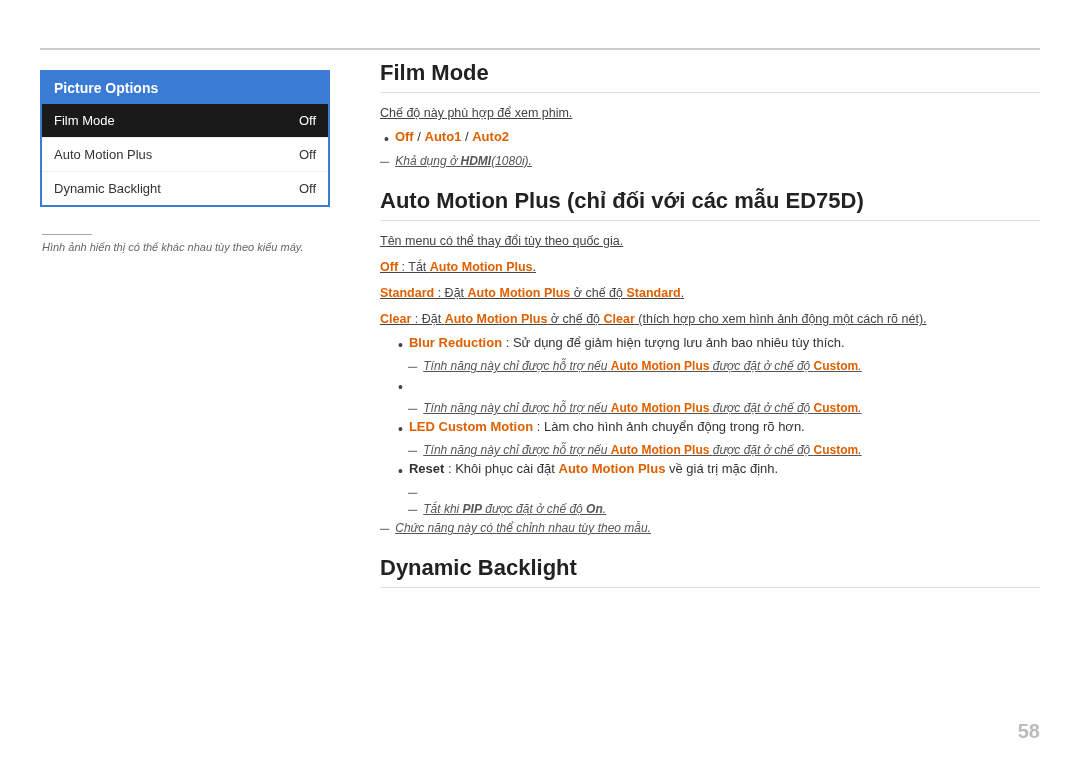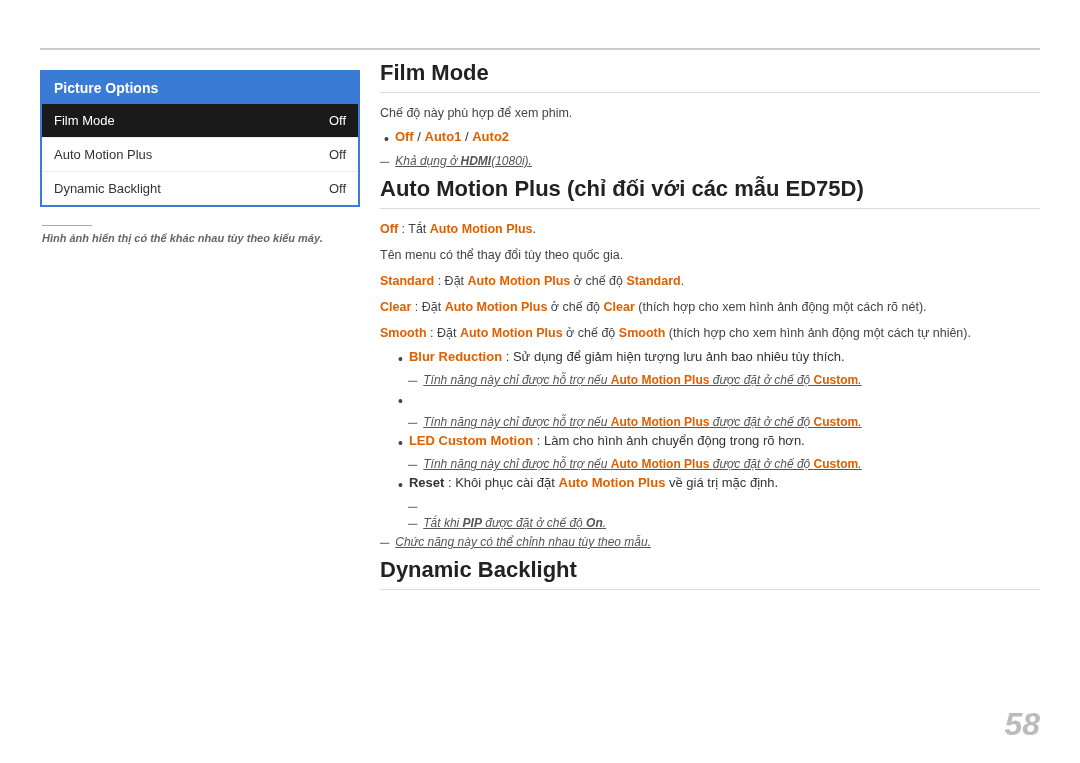--- a/index.html
+++ b/index.html
@@ -22,21 +22,21 @@
       right: 40px;
       height: 2px;
       background: #ccc;
     }
 
     
     .left-panel {
       position: absolute;
       top: 70px;
       left: 40px;
-      width: 320px;
+      width: 290px;
     }
 
     .picture-options-box {
       border: 2px solid #3a7bd5;
       background: #fff;
       padding: 0;
     }
 
     .picture-options-title {
       background: #3a7bd5;
@@ -68,23 +68,22 @@
     .menu-item .value {
       color: inherit;
       font-size: 13px;
     }
 
     .menu-item.active .value {
       color: #fff;
     }
 
     .left-note {
-      margin-top: 18px;
+      margin-top: 27px;
       padding-left: 2px;
-      font-weight: bold;
     }
 
     .left-note-line {
       width: 50px;
       height: 1px;
       background: #aaa;
       margin-bottom: 6px;
     }
 
     .left-note-text {
@@ -110,20 +109,21 @@
       margin-bottom: 10px;
       padding-bottom: 6px;
       border-bottom: 1px solid #ddd;
     }
 
     .section-body {
       font-size: 12.5px;
       color: #444;
       line-height: 1.6;
       margin-bottom: 6px;
+      text-decoration: underline;
     }
 
     .bullet-item {
       display: flex;
       align-items: flex-start;
       margin: 4px 0;
       padding-left: 4px;
     }
 
     .bullet-dot {
@@ -148,42 +148,41 @@
     }
 
     .note-text {
       font-size: 12px;
       color: #555;
       font-style: italic;
       text-decoration: underline;
     }
 
     .section-gap {
-      margin-top: 7px;
+      margin-top: 19px;
     }
 
     .sub-bullet {
       padding-left: 18px;
       margin: 3px 0;
     }
 
     .sub-dash {
       padding-left: 28px;
       margin: 2px 0;
     }
 
     
     .page-number {
       position: absolute;
       bottom: 20px;
       right: 40px;
-      font-size: 32px;
+      font-size: 20px;
       font-weight: bold;
       color: #bbb;
-      font-style: italic;
     }
   </style>
 </head>
 <body>
 
 <div class="top-line"></div>
 
 <div class="left-panel">
   <div class="picture-options-box">
     <div class="picture-options-title">Picture Options</div>
@@ -218,34 +217,31 @@
       </span>
     </div>
     <div class="note-line-wrapper">
       <span class="note-dash">─</span>
       <span class="note-text">Khả dụng ở <strong>HDMI</strong>(1080i).</span>
     </div>
   </div>
 
   <div class="section-gap">
     <div class="section-title">Auto Motion Plus (chỉ đối với các mẫu ED75D)</div>
+    <div class="section-body">Tên menu có thể thay đổi tùy theo quốc gia.</div>
+
     <div class="section-body">
       <span class="orange">Off</span> : Tắt <span class="orange">Auto Motion Plus</span>.
     </div>
-
-    <div class="section-body">Tên menu có thể thay đổi tùy theo quốc gia.</div>
     <div class="section-body">
       <span class="orange">Standard</span> : Đặt <span class="orange">Auto Motion Plus</span> ở chế độ <span class="orange">Standard</span>.
     </div>
     <div class="section-body">
       <span class="orange">Clear</span> : Đặt <span class="orange">Auto Motion Plus</span> ở chế độ <span class="orange">Clear</span> (thích hợp cho xem hình ảnh động một cách rõ nét).
     </div>
-    <div class="section-body">
-      <span class="orange">Smooth</span> : Đặt <span class="orange">Auto Motion Plus</span> ở chế độ <span class="orange">Smooth</span> (thích hợp cho xem hình ảnh động một cách tự nhiên).
-    </div>
 
     <div class="bullet-item sub-bullet">
       <span class="bullet-dot">•</span>
       <span>
         <span class="orange">Blur Reduction</span> : Sử dụng để giảm hiện tượng lưu ảnh bao nhiêu tùy thích.
       </span>
     </div>
     <div class="note-line-wrapper sub-dash">
       <span class="note-dash">─</span>
       <span class="note-text">Tính năng này chỉ được hỗ trợ nếu <span class="orange" style="font-style:normal">Auto Motion Plus</span> được đặt ở chế độ <span class="orange" style="font-style:normal">Custom</span>.</span>

